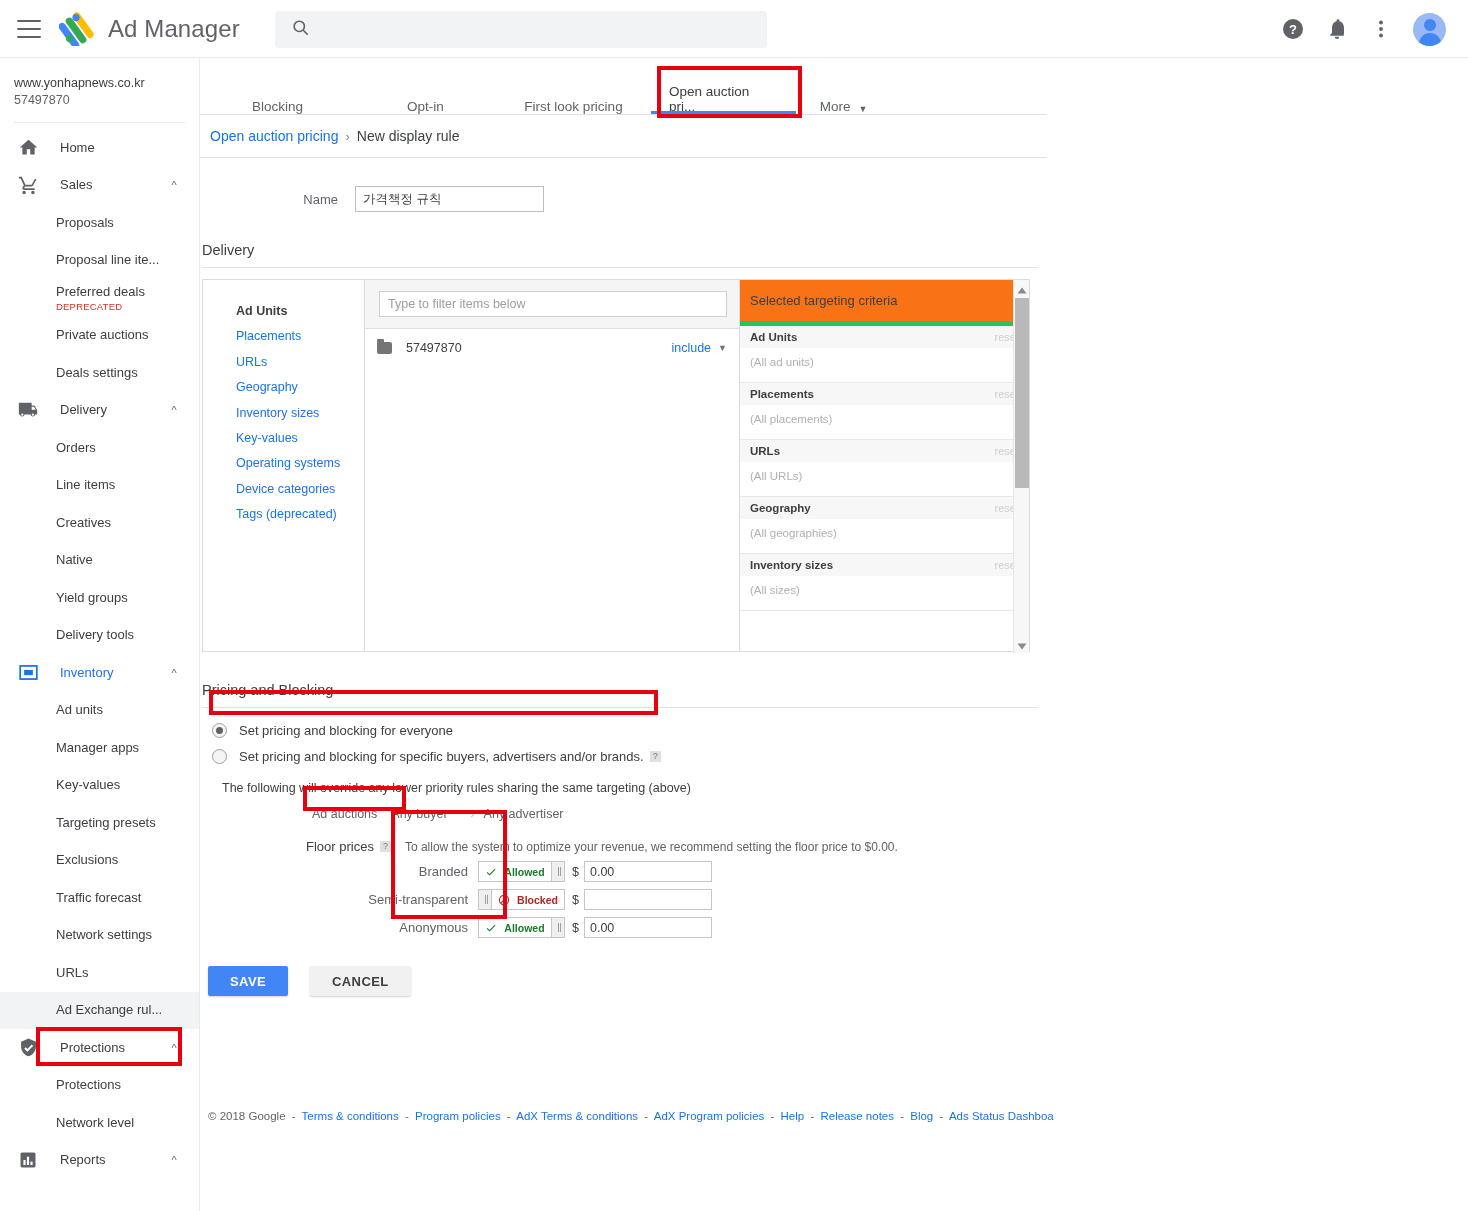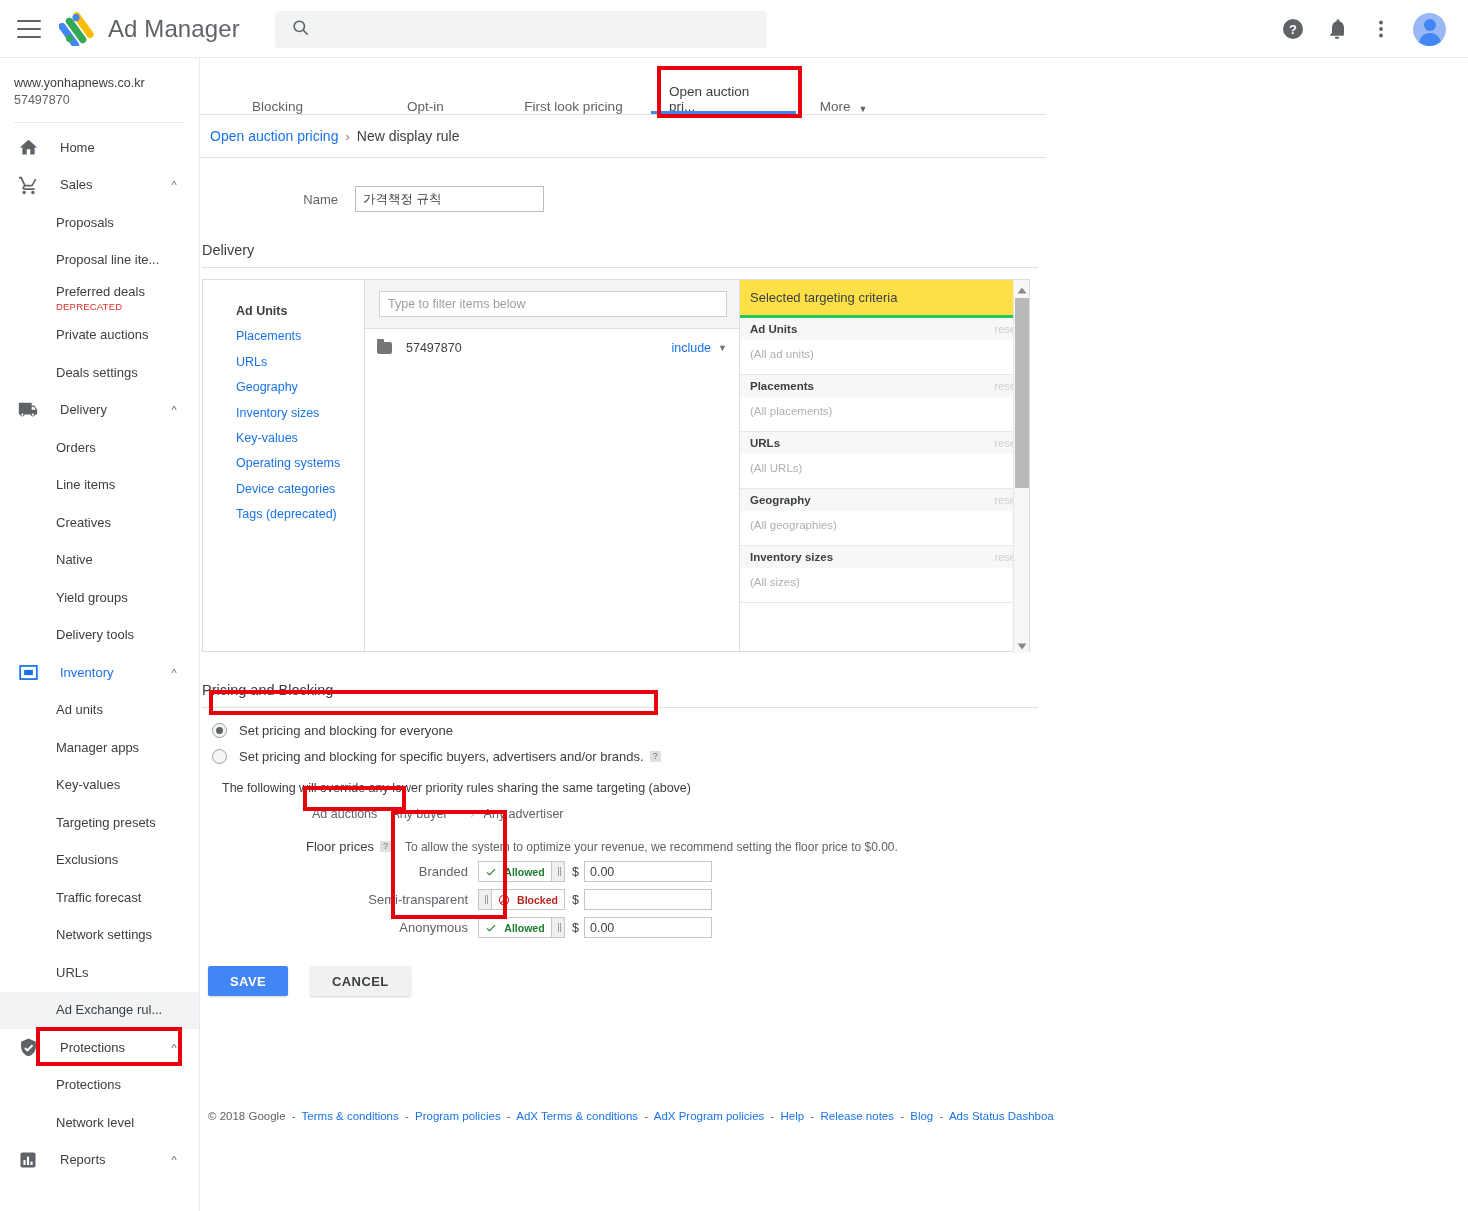--- a/index.html
+++ b/index.html
@@ -131,21 +131,21 @@
   }
   .filter-input::placeholder { color: #9e9e9e; }
   .unit-row { display: flex; align-items: center; padding: 12px 12px 0 12px; font-size: 12.5px; }
   .folder { width: 15px; height: 12px; background: #757575; border-radius: 1px 2px 2px 2px; position: relative; margin-right: 14px; }
   .folder:before { content:""; position:absolute; left:0; top:-3px; width:7px; height:3px; background:#757575; border-radius:1px 1px 0 0;}
   .unit-row .uname { flex: 1; color: #3c4043; }
   .unit-row .inc { color: #1a73e8; font-size: 12.5px; cursor: pointer; }
   .unit-row .inc-caret { color: #757575; font-size: 9px; margin-left: 7px; }
 
   .tcol-right { width: 289px; position: relative; background: #fff; }
-  .tr-head { height: 38px; background: #fde047; border-bottom: 3px solid #22c55e; display: flex; align-items: center; padding-left: 10px; font-size: 13px; color: #3c4043; }
+  .tr-head { height: 46px; background: #f97316; border-bottom: 5px solid #22c55e; display: flex; align-items: center; padding-left: 10px; font-size: 13px; color: #3c4043; }
   .crit { border-bottom: 1px solid #e8e8e8; }
   .crit-h { height: 22px; background: #f7f7f7; display: flex; align-items: center; padding: 0 10px; }
   .crit-h .cn { font-size: 11.5px; font-weight: bold; color: #3c4043; flex: 1; }
   .crit-h .reset { font-size: 11px; color: #cfcfcf; cursor: pointer; }
   .crit-v { font-size: 11.5px; color: #b0b0b0; padding: 8px 10px 14px 10px; }
   .vscroll { position: absolute; right: 0; top: 0; width: 16px; height: 373px; background: #f7f7f7; border-left: 1px solid #e6e6e6; }
   .vs-up, .vs-dn { position:absolute; left:2px; width:12px; height:12px; }
   .vs-up { top: 3px; } .vs-dn { bottom: 3px; }
   .vs-thumb { position: absolute; left: 1px; top: 18px; width: 14px; height: 190px; background: #b9b9b9; }
 

